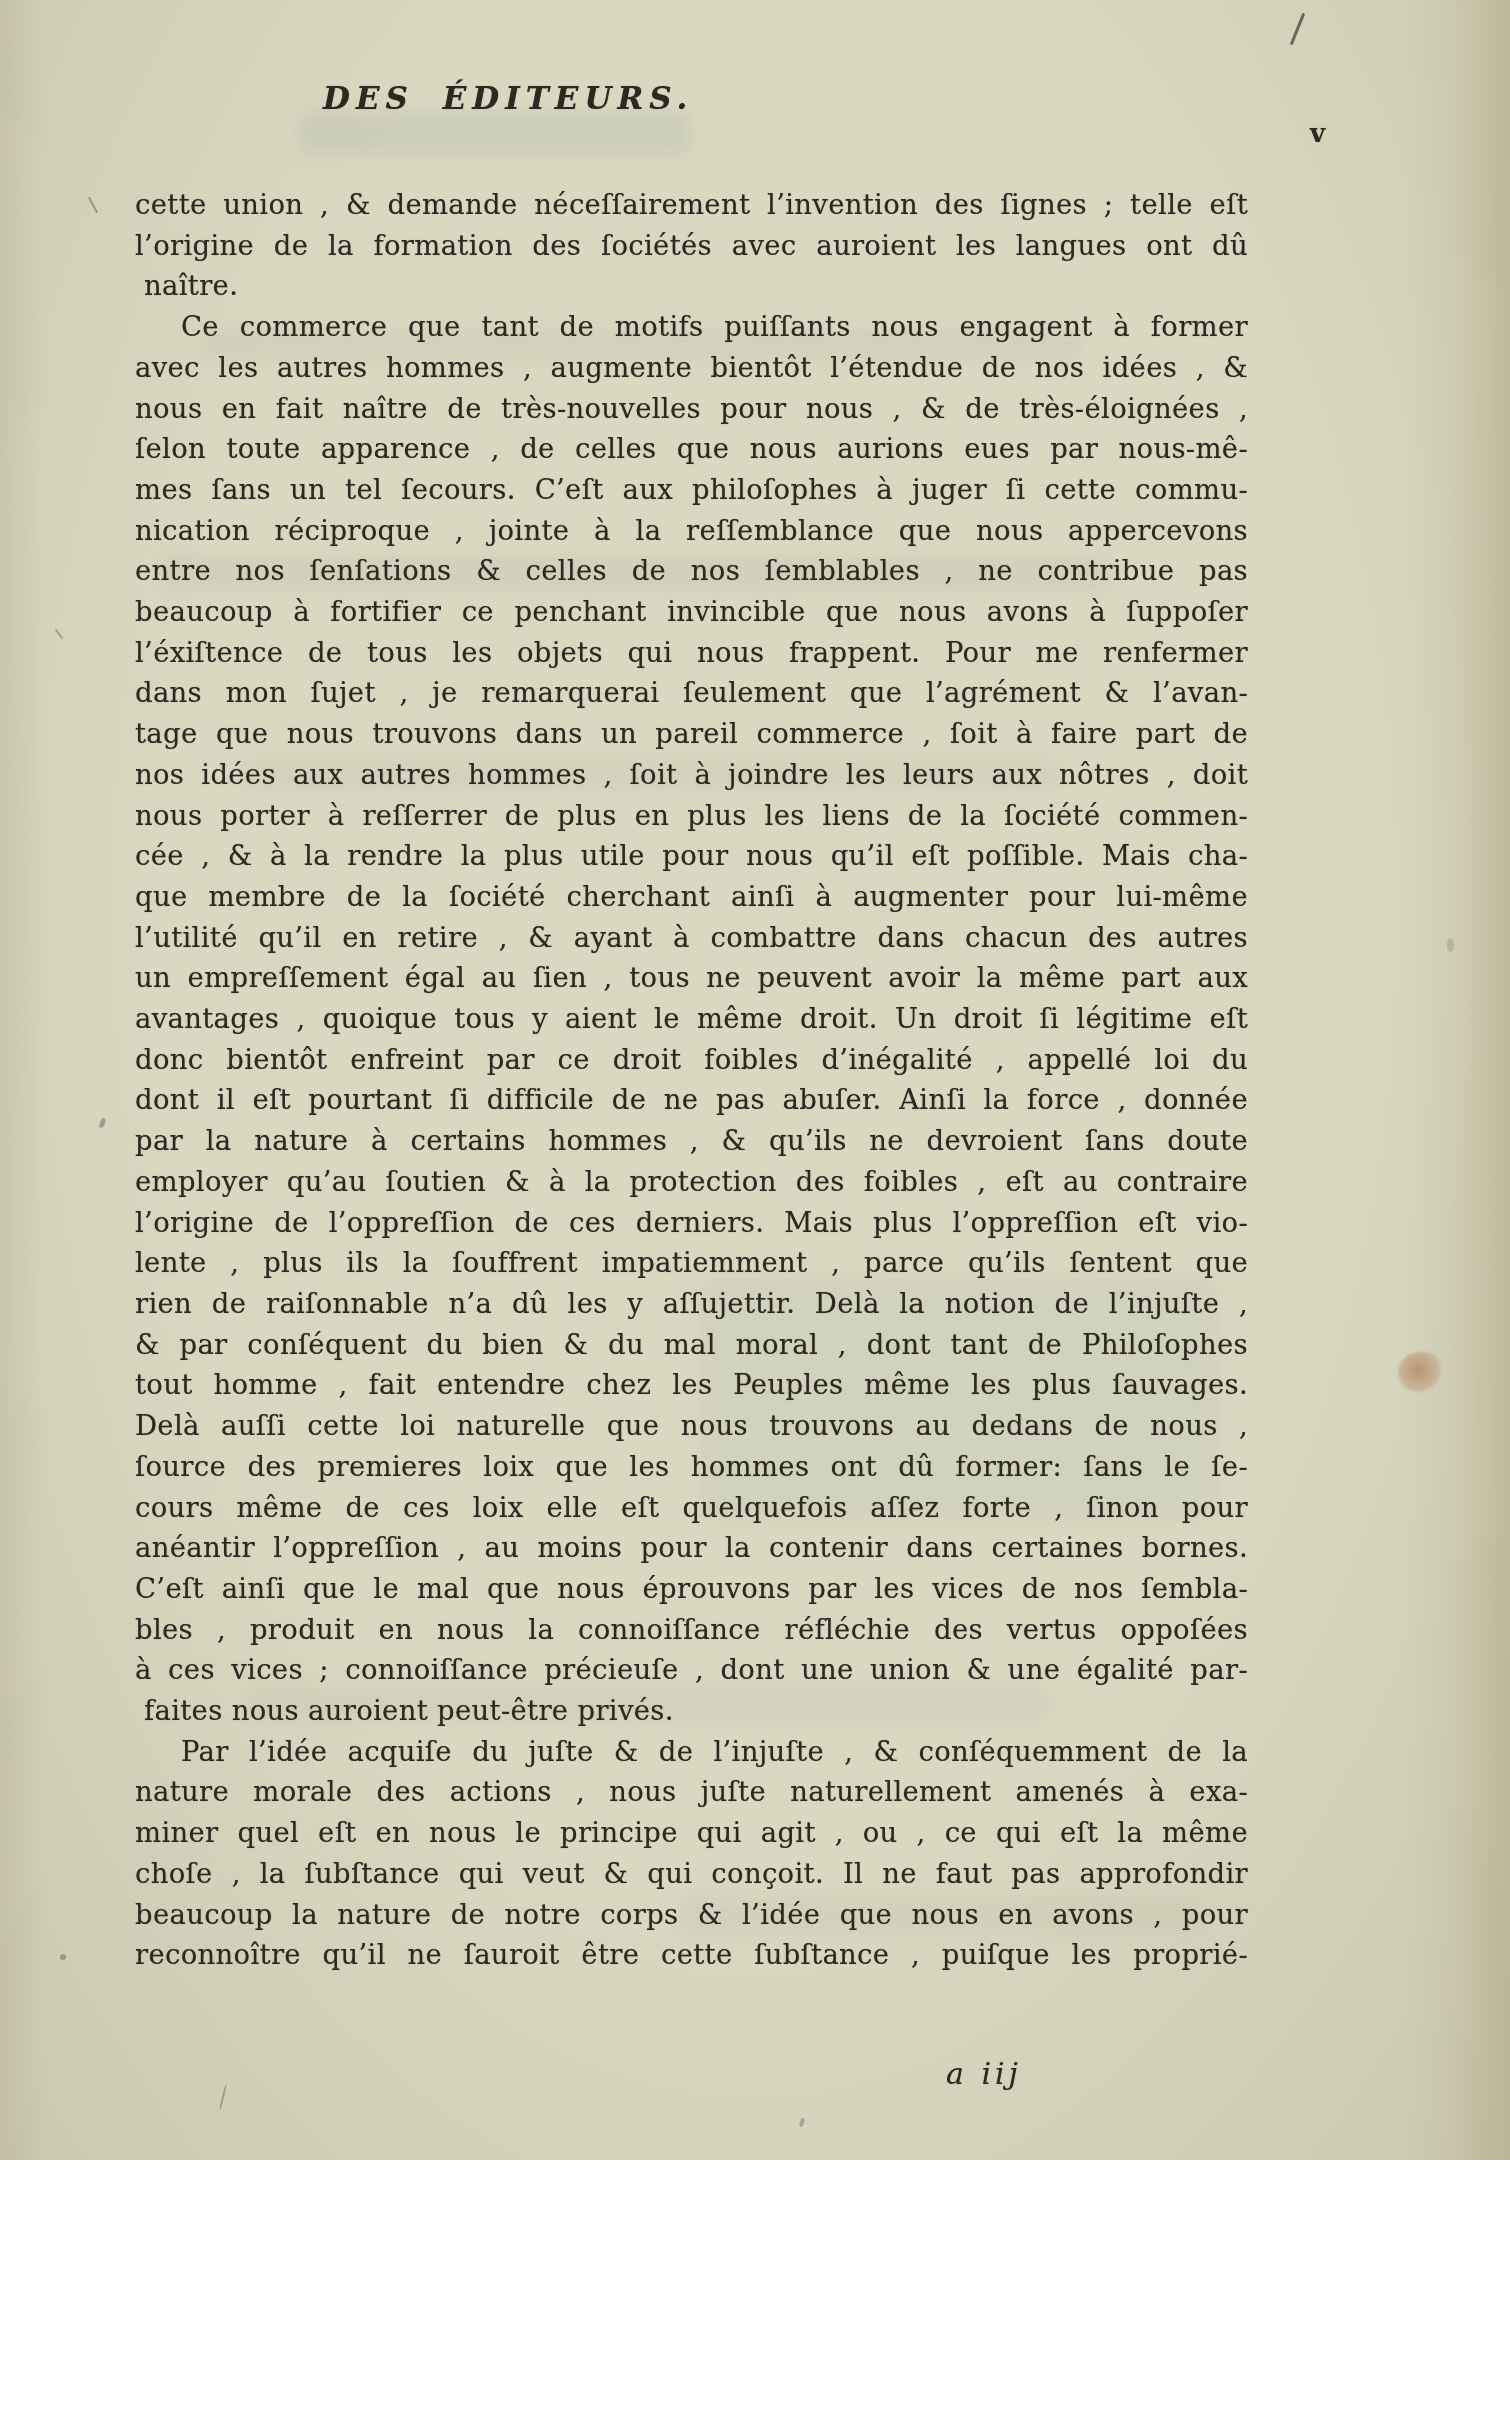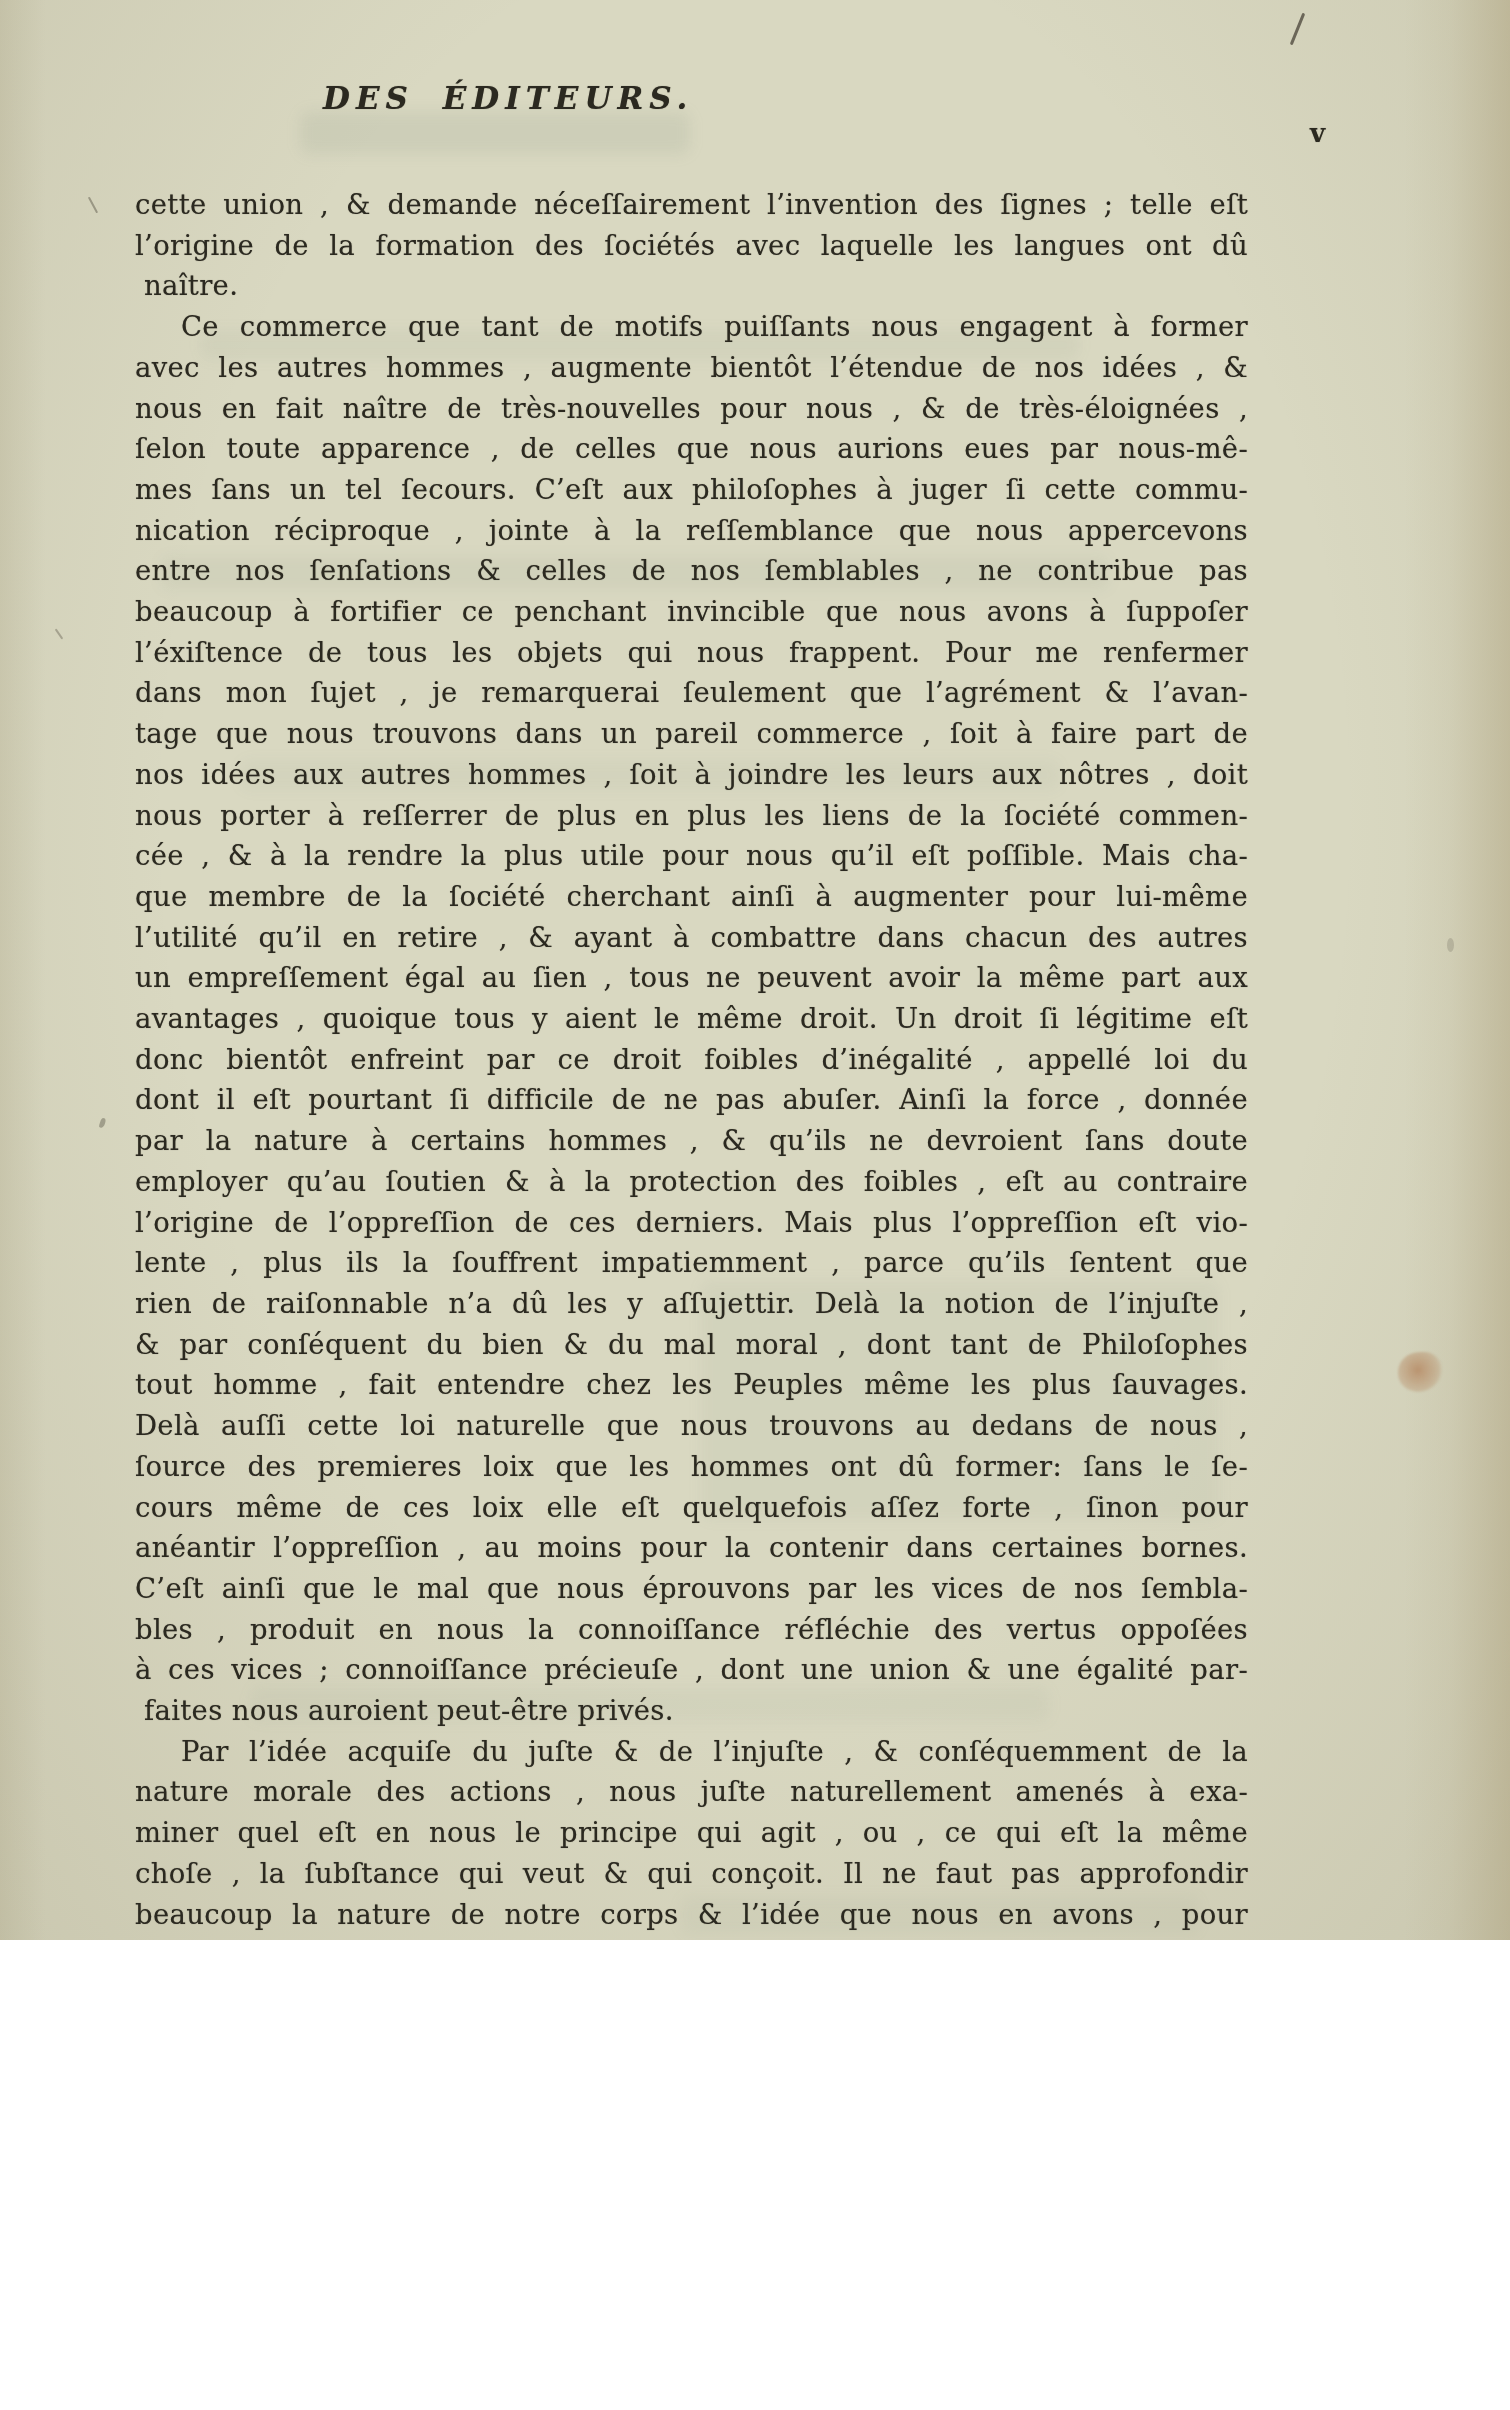--- a/index.html
+++ b/index.html
@@ -5,21 +5,21 @@
   html, body {
     margin: 0;
     padding: 0;
     width: 1510px;
     height: 2410px;
     overflow: hidden;
   }
   .page {
     position: relative;
     width: 1510px;
-    height: 1940px;
+    height: 2160px;
     background:
       linear-gradient(to left, rgba(165,150,110,0.40), rgba(165,150,110,0.10) 4%, rgba(165,150,110,0) 7%),
       linear-gradient(to right, rgba(150,140,105,0.18), rgba(150,140,105,0) 3%),
       radial-gradient(ellipse at 50% 42%, rgba(0,0,0,0) 55%, rgba(115,105,75,0.14) 100%),
       #d9d8c1;
     color: #2b2920;
     font-family: "DejaVu Serif", "Liberation Serif", serif;
     overflow: hidden;
   }
   
@@ -112,21 +112,21 @@
   <div class="st" style="left:240px; top:760px; width:820px; height:30px; opacity:.5;"></div>
   <div class="st" style="left:700px; top:1280px; width:520px; height:240px; opacity:.55;"></div>
   <div class="st" style="left:250px; top:1686px; width:800px; height:36px; opacity:.55;"></div>
   <div class="st" style="left:680px; top:1896px; width:520px; height:38px; opacity:.5;"></div>
 
   <div class="running-title">DES ÉDITEURS.</div>
   <div class="page-number">v</div>
 
   <div class="textblock">
       <div class="line">cette union , &amp; demande néceſſairement l’invention des ſignes ; telle eſt</div>
-      <div class="line">l’origine de la formation des ſociétés avec laquelle les langues ont dû</div>
+      <div class="line">l’origine de la formation des ſociétés avec auroient les langues ont dû</div>
       <div class="line short">naître.</div>
       <div class="line indent">Ce commerce que tant de motifs puiſſants nous engagent à former</div>
       <div class="line">avec les autres hommes , augmente bientôt l’étendue de nos idées , &amp;</div>
       <div class="line">nous en fait naître de très-nouvelles pour nous , &amp; de très-éloignées ,</div>
       <div class="line">ſelon toute apparence , de celles que nous aurions eues par nous-mê-</div>
       <div class="line">mes ſans un tel ſecours. C’eſt aux philoſophes à juger ſi cette commu-</div>
       <div class="line">nication réciproque , jointe à la reſſemblance que nous appercevons</div>
       <div class="line">entre nos ſenſations &amp; celles de nos ſemblables , ne contribue pas</div>
       <div class="line">beaucoup à fortifier ce penchant invincible que nous avons à ſuppoſer</div>
       <div class="line">l’éxiſtence de tous les objets qui nous frappent. Pour me renfermer</div>

